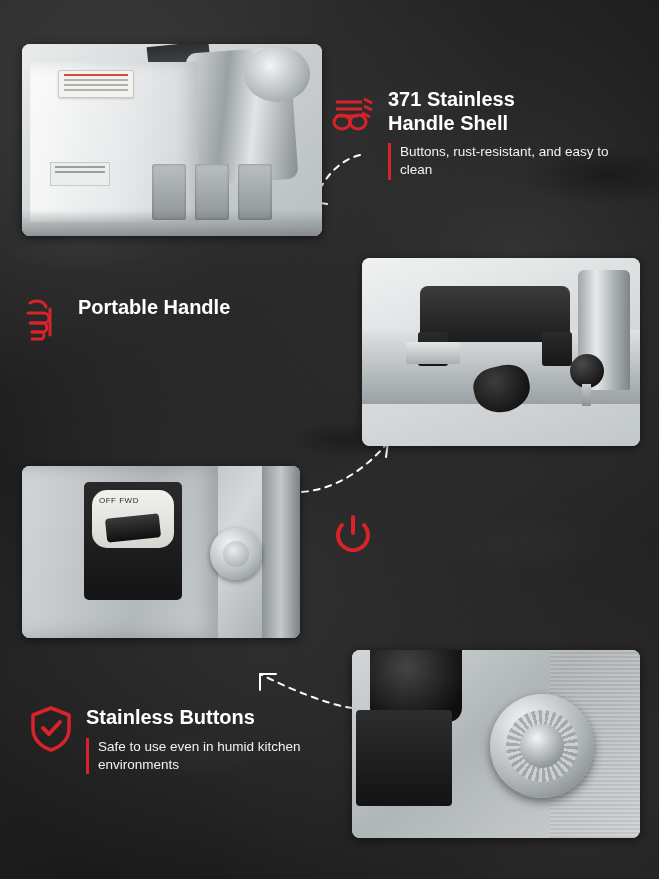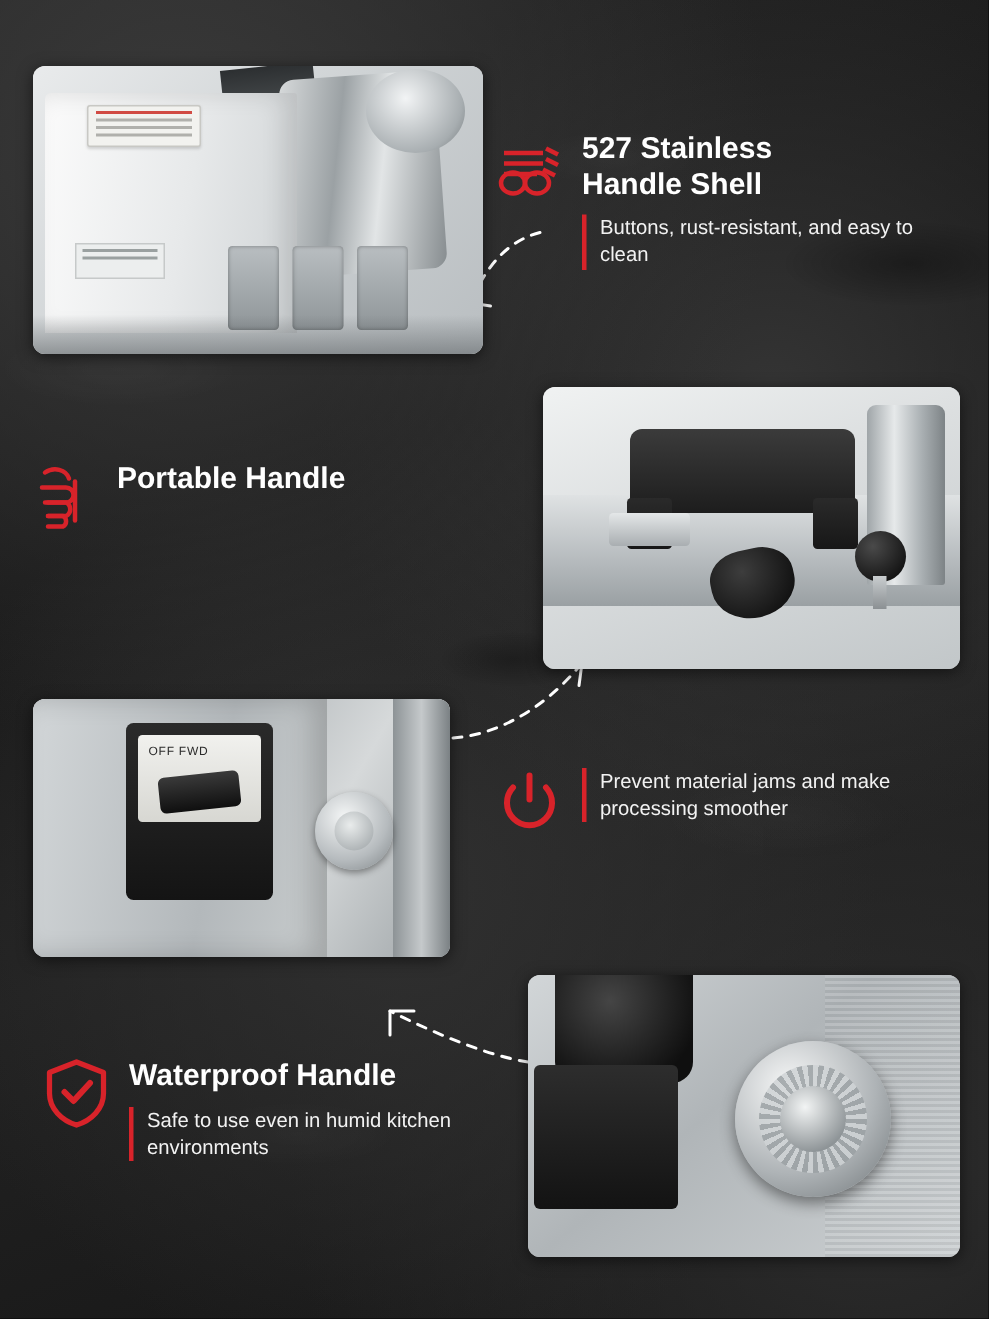--- a/index.html
+++ b/index.html
@@ -163,21 +163,21 @@
     box-shadow: inset -10px 0 18px rgba(0,0,0,.18);
   }
   #photo-switch .swplate {
     position:absolute; left:62px; top:16px; width:98px; height:118px;
     background: linear-gradient(180deg,#2a2a2a,#141414);
     border-radius:5px;
   }
   #photo-switch .swface {
     position:absolute; left:8px; top:8px; width:82px; height:58px;
     background: linear-gradient(180deg,#f1f1ee,#d7d7d2);
-    border-radius:3px;
+    border-radius:15px;
   }
   #photo-switch .swface .txt{
     position:absolute; left:7px; top:6px; font-size:8px; color:#2b2b2b;
     letter-spacing:.5px; font-family:"Liberation Sans", sans-serif;
   }
   #photo-switch .lever {
     position:absolute; left:14px; top:26px; width:54px; height:24px;
     background: linear-gradient(180deg,#3a3a3a,#0f0f0f);
     border-radius:4px;
     transform: rotate(-6deg);
@@ -250,21 +250,21 @@
     line-height: 1.35;
     color: #f2f2f2;
     border-left: 3px solid #d8232a;
     padding-left: 9px;
     margin: 0;
   }
   .feature .row { display: flex; align-items: flex-start; gap: 12px; }
   .icon-wrap { flex: 0 0 auto; width: 46px; height: 46px; display: flex; align-items: center; justify-content: center; }
 
   #feat-shell { left: 330px; top: 88px; width: 310px; }
-  #feat-handle { left: 20px; top: 308px; width: 340px; }
+  #feat-handle { left: 20px; top: 296px; width: 340px; }
   #feat-reverse { left: 330px; top: 512px; width: 310px; }
   #feat-waterproof { left: 28px; top: 706px; width: 330px; }
 
   
   .dash { position: absolute; pointer-events: none; }
   svg { display: block; overflow: visible; }
 </style>
 </head>
 <body>
 
@@ -355,21 +355,21 @@
           <g fill="none" stroke="#d8232a" stroke-width="3">
             <ellipse cx="12" cy="32" rx="8" ry="7"></ellipse>
             <ellipse cx="28" cy="32" rx="8" ry="7"></ellipse>
             <path d="M6 12 h26 M6 19 h26 M6 26 h22"></path>
             <path d="M34 9 l8 4 M34 16 l8 4 M32 23 l8 4"></path>
           </g>
         </svg>
       </div>
       <div>
         <div class="title">
-          <span>527 Stainless</span><br>
+          <span>371 Stainless</span><br>
           <span>Handle Shell</span>
         </div>
         <p class="desc">Buttons, rust-resistant, and easy to clean</p>
       </div>
     </div>
   </div>
 
   <div class="feature" id="feat-handle">
     <div class="row">
       <div class="icon-wrap">
@@ -393,33 +393,32 @@
     <div class="row">
       <div class="icon-wrap">
         <svg width="44" height="44" viewBox="0 0 44 44">
           <g fill="none" stroke="#d8232a" stroke-width="4" stroke-linecap="round">
             <path d="M11 12 A15 15 0 1 0 33 12"></path>
             <path d="M22 4 v16"></path>
           </g>
         </svg>
       </div>
       <div>
-        <p class="desc">Prevent material jams and make processing smoother</p>
       </div>
     </div>
   </div>
 
   <div class="feature" id="feat-waterproof">
     <div class="row">
       <div class="icon-wrap">
         <svg width="44" height="48" viewBox="0 0 44 48">
           <path d="M22 3 L40 10 V24 C40 34 32 42 22 45 C12 42 4 34 4 24 V10 Z" fill="none" stroke="#d8232a" stroke-width="3.5" stroke-linejoin="round"></path>
           <path d="M14 23 l6 6 l11 -12" fill="none" stroke="#d8232a" stroke-width="4" stroke-linecap="round" stroke-linejoin="round"></path>
         </svg>
       </div>
       <div>
-        <div class="title">Waterproof Handle</div>
+        <div class="title">Stainless Buttons</div>
         <p class="desc">Safe to use even in humid kitchen environments</p>
       </div>
     </div>
   </div>
 
 </div>
 
 </body></html>

